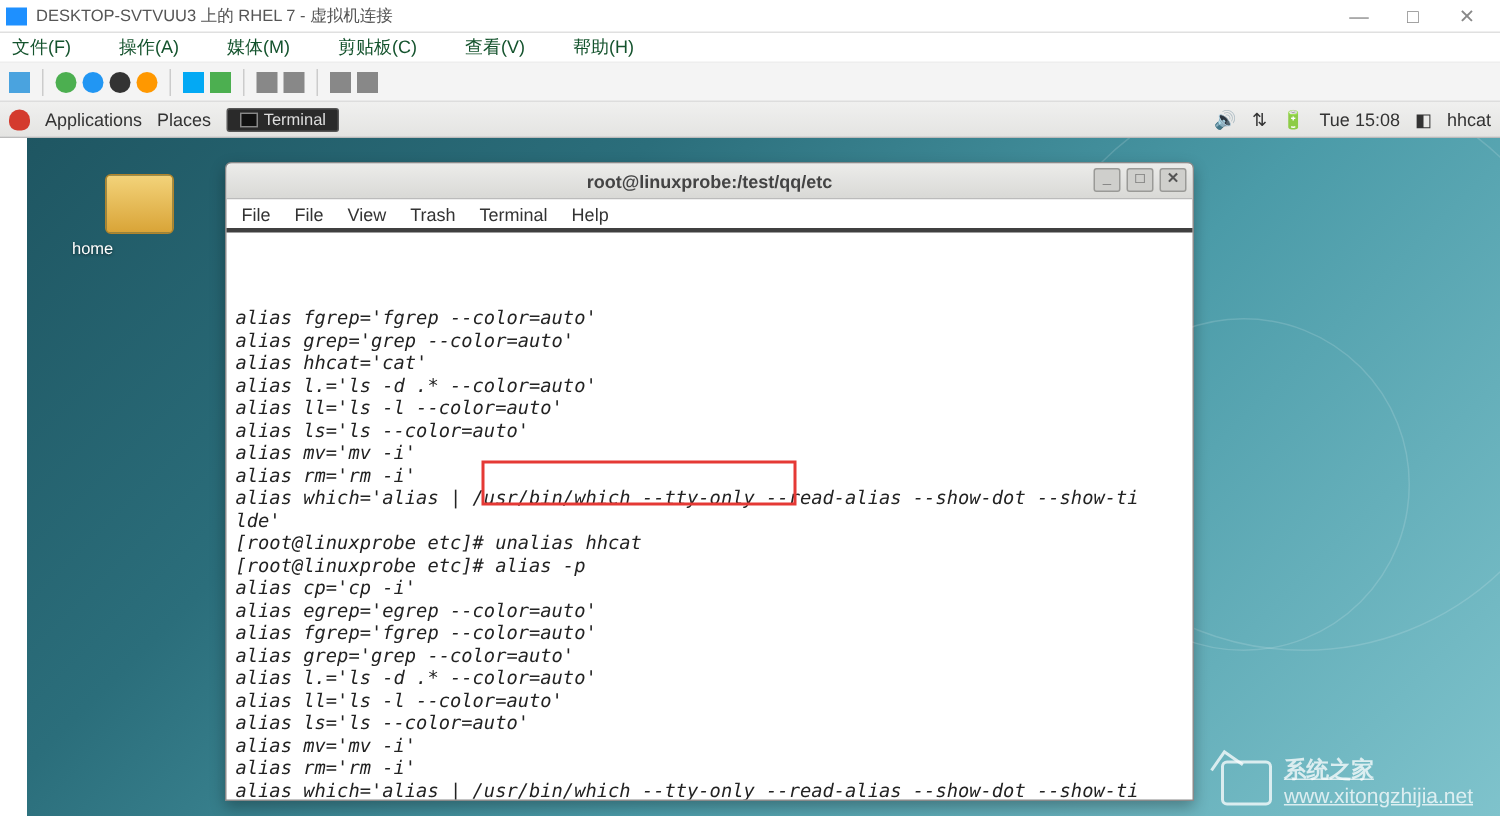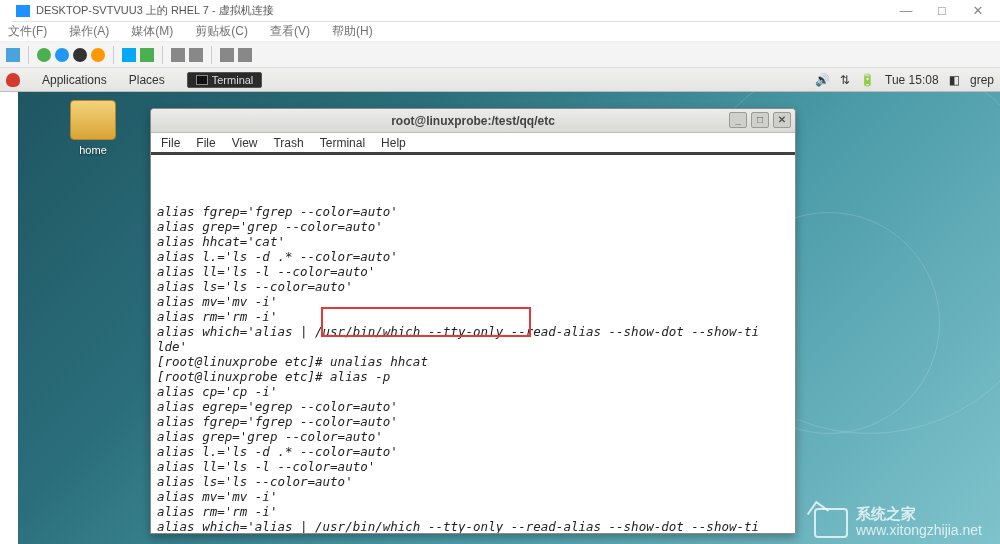--- a/index.html
+++ b/index.html
@@ -1,58 +1,58 @@
 <!DOCTYPE html>
 <html><head>
 <meta charset="utf-8">
 <style>
 * { margin: 0; padding: 0; box-sizing: border-box; }
 body { font-family: "Segoe UI", Tahoma, sans-serif; width: 1000px; height: 544px; overflow: hidden; background: #fff; }
 
-.vm-titlebar { height: 22px; background: #fff; border-bottom: 1px solid #e0e0e0; display: flex; align-items: center; padding: 0 4px; font-size: 11px; color: #555; margin-left: 12px; }
+.vm-titlebar { height: 22px; background: #fff; border-bottom: 1px solid #e0e0e0; display: flex; align-items: center; padding: 0 4px; font-size: 11px; color: #555; }
 .vm-titlebar .vm-icon { width: 14px; height: 12px; background: #1e90ff; margin-right: 6px; }
 .vm-titlebar .spacer { flex: 1; }
 .vm-titlebar .win-btn { width: 36px; text-align: center; color: #888; font-size: 13px; }
 
-.vm-menubar { height: 20px; background: #fff; display: flex; align-items: center; padding: 0 8px; font-size: 12px; color: #737373; gap: 22px; border-bottom: 1px solid #eee; }
+.vm-menubar { height: 20px; background: #fff; display: flex; align-items: center; padding: 0 8px; font-size: 12px; color: #14532d; gap: 32px; border-bottom: 1px solid #eee; }
 
 .vm-toolbar { height: 26px; background: #f4f4f4; border-bottom: 1px solid #ddd; display: flex; align-items: center; padding: 0 6px; gap: 4px; }
 .vm-toolbar .tb-sep { width: 1px; height: 18px; background: #ccc; margin: 0 4px; }
 .vm-toolbar .tb-circle { width: 14px; height: 14px; border-radius: 50%; }
 .vm-toolbar .tb-sq { width: 14px; height: 14px; }
 
-.gnome-panel { height: 24px; background: linear-gradient(#f0f0ef, #e4e4e2); border-bottom: 1px solid #bbb; display: flex; align-items: center; font-size: 12px; color: #333; padding: 0 6px; gap: 22px; }
+.gnome-panel { height: 24px; background: linear-gradient(#f0f0ef, #e4e4e2); border-bottom: 1px solid #bbb; display: flex; align-items: center; font-size: 12px; color: #333; padding: 0 6px; gap: 10px; }
 .gnome-panel .hat { width: 14px; height: 14px; background: #d43b2e; border-radius: 50% 50% 40% 40%; }
 .gnome-panel .term-btn { display: flex; align-items: center; gap: 4px; background: #2a2a2a; color: #ddd; padding: 1px 8px; border-radius: 2px; font-size: 11px; border: 1px solid #555; }
 .gnome-panel .term-btn .term-ico { width: 12px; height: 10px; background: #111; border: 1px solid #888; }
 .gnome-panel .gp-spacer { flex: 1; }
 .gnome-panel .tray { display: flex; align-items: center; gap: 10px; color: #333; font-size: 12px; }
 
 .desktop-area { position: relative; height: 452px; background: linear-gradient(135deg, #1e5561 0%, #2b6e7b 30%, #4b9ba8 60%, #7fc3cc 100%); overflow: hidden; }
 .desktop-area::before, .desktop-area::after { content:""; position:absolute; border:1px solid rgba(255,255,255,.15); border-radius:50%; }
 .desktop-area::before { width: 380px; height: 380px; right: -60px; top: -40px; }
 .desktop-area::after { width: 220px; height: 220px; right: 60px; top: 120px; }
 
 .left-margin { position:absolute; left:0; top:0; bottom:0; width:18px; background:#fff; }
-.desktop-icons { position: absolute; left: 48px; top: 8px; display: flex; flex-direction: column; gap: 22px; color: #fff; font-size: 11px; text-align: center; width: 90px; }
+.desktop-icons { position: absolute; left: 48px; top: 24px; display: flex; flex-direction: column; gap: 22px; color: #fff; font-size: 11px; text-align: left; width: 90px; }
 .dicon .box { width: 46px; height: 40px; margin: 0 auto 4px; border-radius: 4px; }
 .folder { background: linear-gradient(#f3d37a, #d9a437); border: 1px solid #b2852b; }
 .trash { background: linear-gradient(#e8e8e8, #bfbfbf); border: 1px solid #999; border-radius: 6px 6px 8px 8px; }
 .disc { width: 44px; height: 44px; border-radius: 50%; background: radial-gradient(circle, #888 12%, #fff 14%, #e4e4e4 60%, #bbb 100%); margin: 0 auto 4px; border: 1px solid #888; }
 .dicon span { display:block; line-height:1.15; text-shadow: 0 1px 2px rgba(0,0,0,.6); }
 
 .term-window { position: absolute; left: 150px; top: 16px; width: 646px; height: 426px; background: #fff; border: 1px solid #8a8a8a; box-shadow: 0 4px 10px rgba(0,0,0,.3); border-radius: 4px 4px 0 0; display: flex; flex-direction: column; }
 .tw-title { height: 24px; background: linear-gradient(#ececea, #d9d9d6); border-bottom: 1px solid #bbb; display: flex; align-items: center; justify-content: center; position: relative; font-size: 12px; font-weight: bold; color: #444; border-radius: 4px 4px 0 0; }
 .tw-title .wbtns { position: absolute; right: 4px; top: 3px; display: flex; gap: 4px; }
 .tw-title .wbtn { width: 18px; height: 16px; background: #cfcfcc; border: 1px solid #9a9a97; border-radius: 2px; font-size: 10px; text-align:center; line-height:14px; color:#555; }
 .tw-menu { height: 22px; display: flex; align-items: center; gap: 16px; padding: 0 10px; font-size: 12px; color: #333; border-bottom: 3px solid #404040; }
 .tw-body { flex: 1; padding: 4px 6px; font-family: "DejaVu Sans Mono", Consolas, monospace; font-size: 12.5px; line-height: 15px; color: #222; white-space: pre; overflow: hidden; position: relative; font-style: italic; }
 .tw-body .hl { position:absolute; border:2px solid #e53935; }
 
-.watermark { position:absolute; right:18px; bottom:6px; color: rgba(255,255,255,.75); font-size: 13px; display:flex; align-items:flex-end; gap:8px; }
+.watermark { position:absolute; right:18px; bottom:6px; color: rgba(255,255,255,.75); font-size: 13px; display:flex; align-items:center; gap:8px;text-decoration:underline; }
 .watermark .wm-ico { width: 34px; height: 30px; border: 2px solid rgba(255,255,255,.75); border-radius: 4px; position:relative; }
 .watermark .wm-ico::before { content:""; position:absolute; left:-6px; top:-6px; width:14px; height:14px; border:2px solid rgba(255,255,255,.75); border-right:none; border-bottom:none; transform: rotate(35deg); }
 .watermark-text { display:flex; flex-direction:column; line-height:1.1;}
 </style>
 </head>
 <body>
 
 <div class="vm-titlebar">
   <div class="vm-icon"></div>
   <span>DESKTOP-SVTVUU3 上的 RHEL 7 - 虚拟机连接</span>
@@ -97,21 +97,21 @@
     <div class="term-ico"></div>
     <span>Terminal</span>
   </div>
   <div class="gp-spacer"></div>
   <div class="tray">
     <span>🔊</span>
     <span>⇅</span>
     <span>🔋</span>
     <span>Tue 15:08</span>
     <span>◧</span>
-    <span>grep</span>
+    <span>hhcat</span>
   </div>
 </div>
 
 <div class="desktop-area">
   <div class="left-margin"></div>
 
   <div class="desktop-icons">
     <div class="dicon">
       <div class="box folder"></div>
       <span>home</span>

